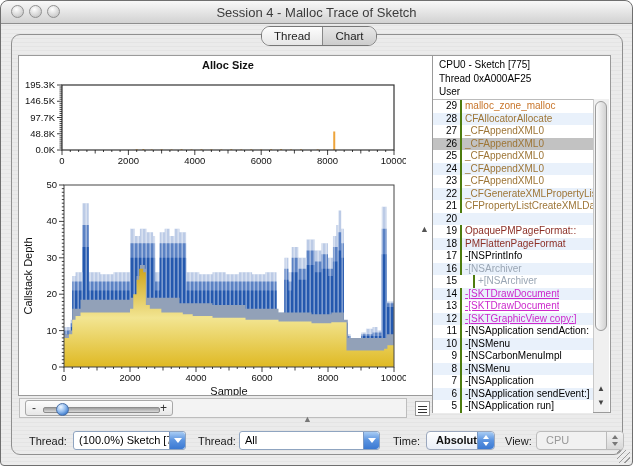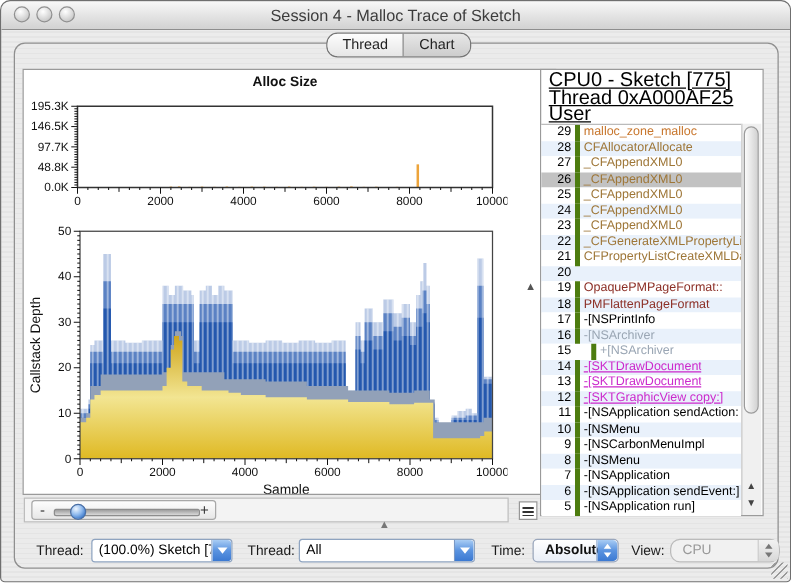--- a/index.html
+++ b/index.html
@@ -32,43 +32,43 @@
     background:linear-gradient(#fdfdfd,#e7e7e7);box-sizing:border-box;}
   #zoom-minus{position:absolute;left:6px;top:0px;font-size:12px;color:#333;}
   #zoom-plus{position:absolute;right:5px;top:0px;font-size:12px;color:#333;}
   #slider-track{position:absolute;left:17px;top:6px;width:115px;height:4px;border-radius:2px;
     background:linear-gradient(#9f9f9f,#d8d8d8);border:1px solid #8d8d8d;}
   #slider-thumb{position:absolute;left:12px;top:0px;width:13px;height:13px;border-radius:50%;
     background:radial-gradient(circle at 35% 28%,#eef6ff,#8fbaee 45%,#3d79ca 80%,#2a5ca0);border:1px solid #4a6fa5;box-sizing:border-box;}
   #bottom-handle{position:absolute;left:302px;top:414px;font-size:9px;color:#777;line-height:9px;}
   
   #right-panel{position:absolute;left:431px;top:54px;width:179px;height:358px;background:#fff;border:1px solid #9a9a9a;box-sizing:border-box;}
-  #cs-header{position:absolute;left:6px;top:2px;font-size:16px;color:#000;line-height:13.5px;text-decoration:underline;}
+  #cs-header{position:absolute;left:6px;top:2px;font-size:10px;color:#000;line-height:13.5px;}
   #callstack-list{position:absolute;left:0px;top:43px;width:160px;height:313px;overflow:hidden;border-top:1px solid #bbb;}
   .cs-row{display:flex;height:12.5px;line-height:12.5px;font-size:10px;background:#fff;}
   .cs-row.alt{background:#e9f1fb;}
   .cs-row.sel{background:#c2c2c2;}
   .cs-num{width:24px;text-align:right;color:#000;flex:none;}
-  .cs-label{border-left:4px solid #4d7c0f;margin-left:3px;padding-left:3px;white-space:nowrap;overflow:hidden;}
+  .cs-label{border-left:2px solid #4d7c0f;margin-left:3px;padding-left:3px;white-space:nowrap;overflow:hidden;}
   #cs-scrollbar{position:absolute;right:1px;top:43px;width:16px;height:313px;background:#f0f0f0;border-left:1px solid #c9c9c9;box-sizing:border-box;}
   #cs-thumb{position:absolute;left:1px;top:2px;width:12px;height:230px;border-radius:7px;
     background:linear-gradient(90deg,#fbfbfb,#d2d2d2);border:1px solid #9b9b9b;box-sizing:border-box;}
   .sb-arrow{position:absolute;left:0;width:14px;height:14px;text-align:center;font-size:8px;color:#444;line-height:14px;}
   
   .ctl-label{position:absolute;font-size:11px;color:#1a1a1a;top:434px;}
   .combo{position:absolute;top:430px;height:19px;background:#fff;border:1px solid #8fa4c0;border-radius:3px;box-sizing:border-box;overflow:hidden;}
   .combo .val{position:absolute;left:5px;top:2px;font-size:11px;color:#000;white-space:nowrap;}
   .combo .cap{position:absolute;right:0;top:0;width:16px;height:100%;border-radius:0 3px 3px 0;
     background:linear-gradient(#a8ccf4,#5a93e0 50%,#3b79d2);border-left:1px solid #7a98c4;box-sizing:border-box;}
   .cap .dn{position:absolute;left:4px;top:6px;width:0;height:0;border-left:4px solid transparent;border-right:4px solid transparent;border-top:5px solid #fff;}
   .popup{position:absolute;top:430px;height:19px;border:1px solid #9aa7bd;border-radius:4px;background:linear-gradient(#ffffff,#e9eef7);box-sizing:border-box;}
   .popup .val{position:absolute;left:9px;top:2px;font-size:11px;font-weight:bold;color:#111;white-space:nowrap;}
   .popup .cap{position:absolute;right:0;top:0;width:17px;height:100%;border-radius:0 4px 4px 0;
     background:linear-gradient(#a8ccf4,#5a93e0 50%,#3b79d2);border-left:1px solid #7a98c4;box-sizing:border-box;}
-  .popup.disabled{background:#f1f1f1;border-color:#bbb;border-radius:8px;}
+  .popup.disabled{background:#f1f1f1;border-color:#bbb;}
   .popup.disabled .val{color:#999;font-weight:normal;}
   .popup.disabled .cap{background:linear-gradient(#f2f2f2,#d8d8d8);border-left:1px solid #bbb;}
   .cap .up{position:absolute;left:4.5px;top:3px;width:0;height:0;border-left:3.5px solid transparent;border-right:3.5px solid transparent;border-bottom:4px solid #fff;}
   .cap .dw{position:absolute;left:4.5px;bottom:3px;width:0;height:0;border-left:3.5px solid transparent;border-right:3.5px solid transparent;border-top:4px solid #fff;}
   .popup.disabled .up{border-bottom-color:#777;}
   .popup.disabled .dw{border-top-color:#777;}
   #resize-grip{position:absolute;right:2px;bottom:2px;width:13px;height:13px;
     background:repeating-linear-gradient(135deg,transparent 0 2px,#9a9a9a 2px 3px,transparent 3px 4px);}
 </style>
 </head>

